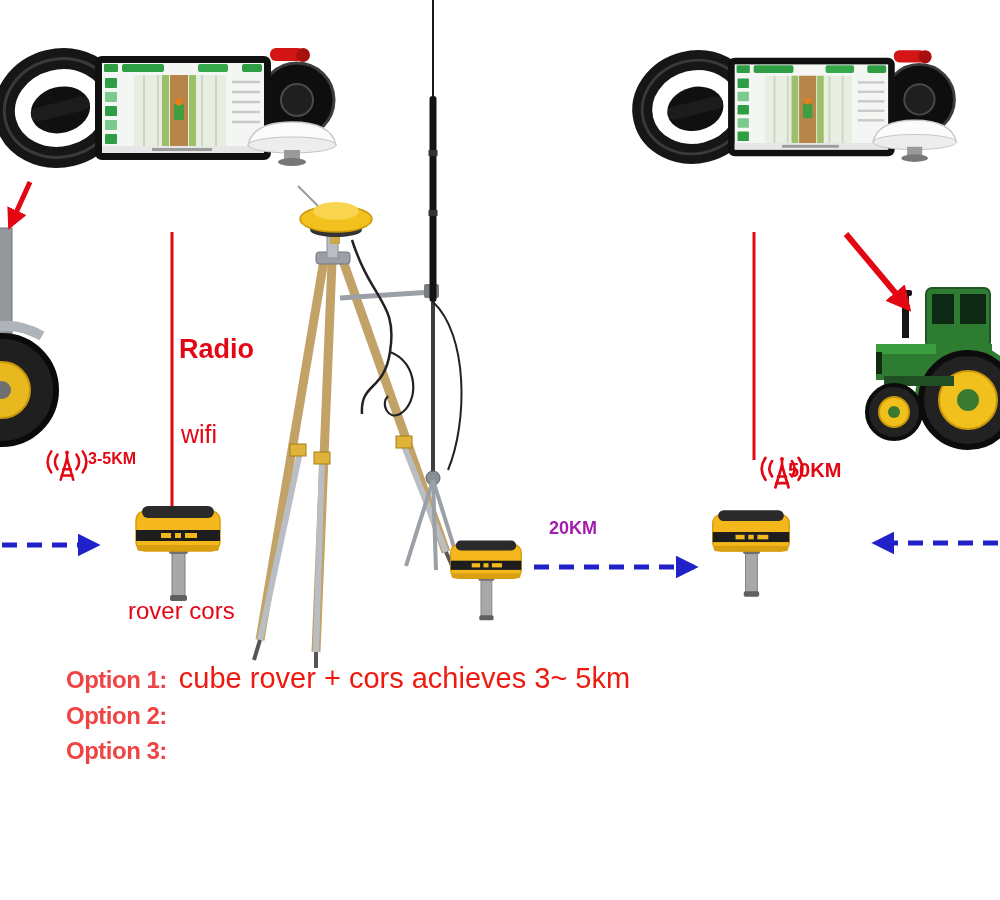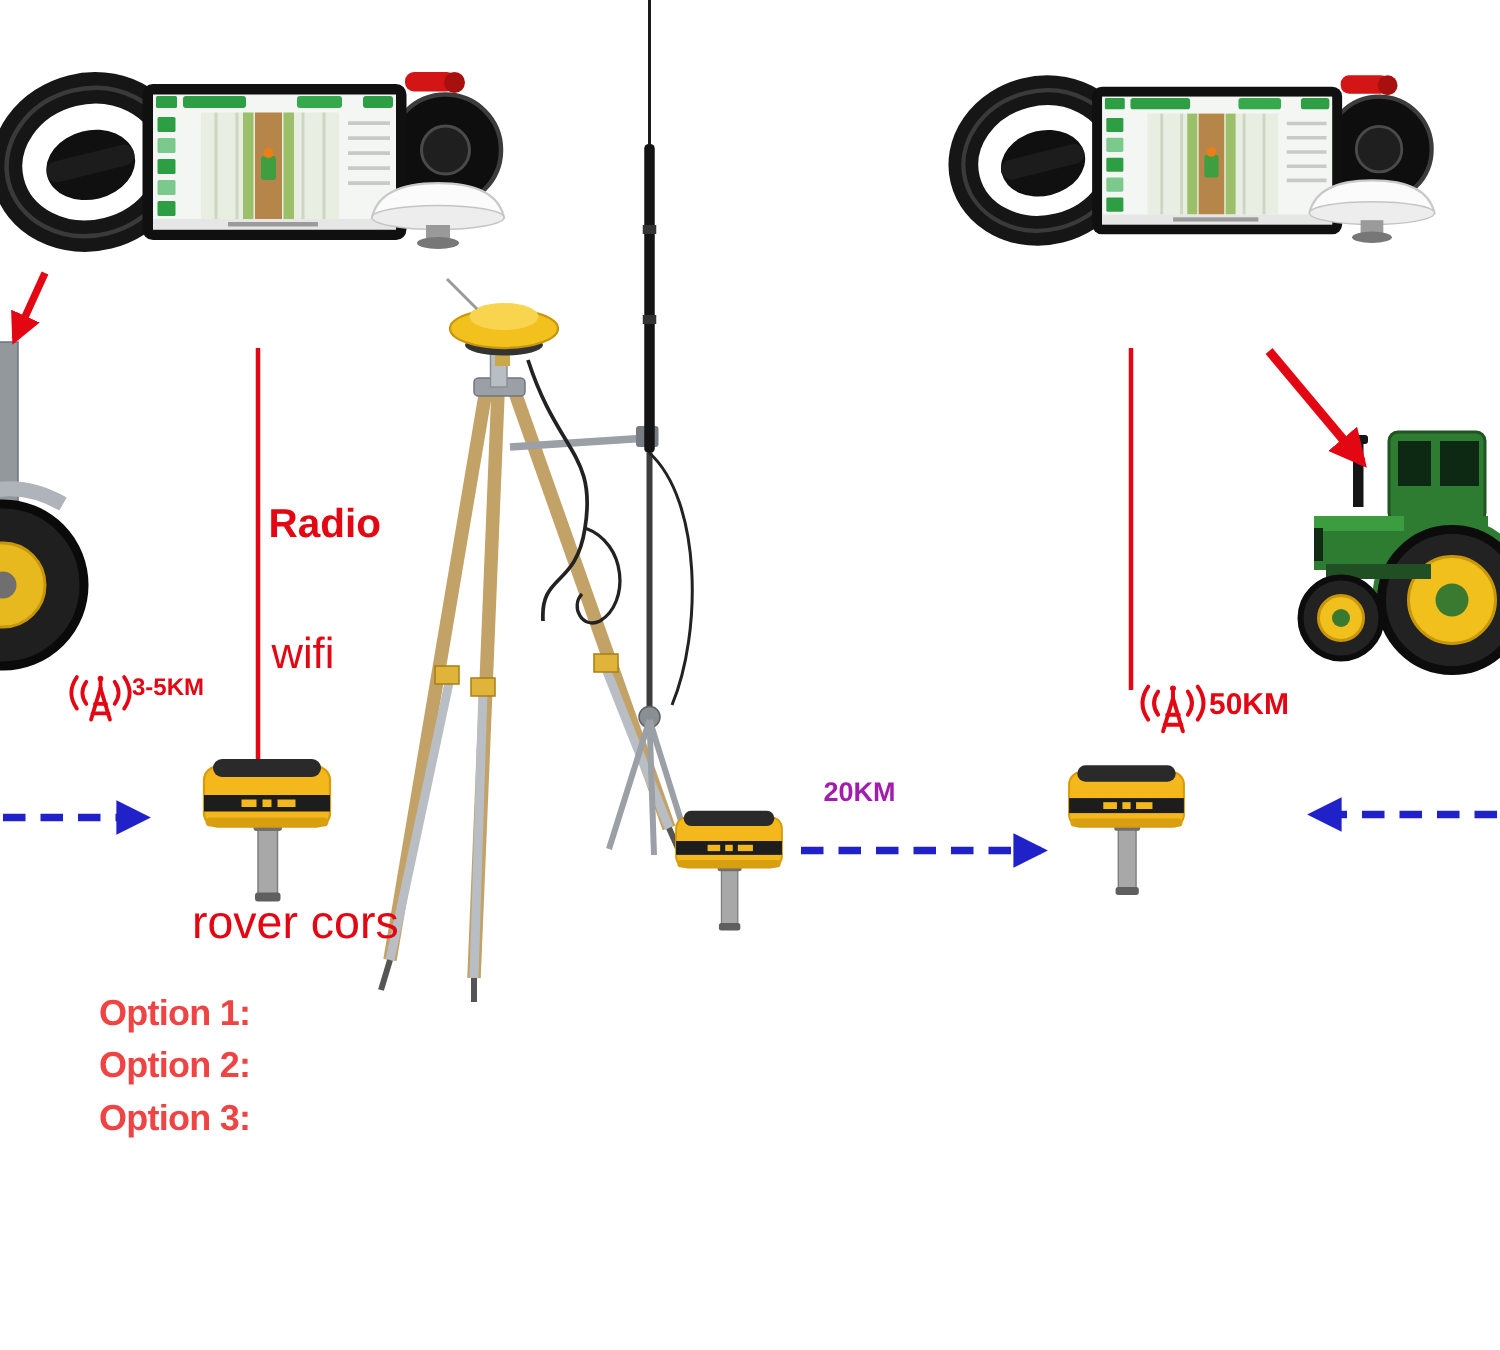--- a/index.html
+++ b/index.html
@@ -2,25 +2,25 @@
 <html><head>
 <meta charset="utf-8">
 <style>
   html,body{margin:0;padding:0;background:#fff;}
   #canvas{position:relative;width:1000px;height:900px;background:#ffffff;overflow:hidden;
           font-family:"Liberation Sans",sans-serif;}
   #art{position:absolute;left:0;top:0;}
   .t{position:absolute;white-space:nowrap;}
   .red{color:#e30613;}
   .radio-label{left:179px;top:334px;font-size:27px;font-weight:700;}
-  .wifi-label{left:181px;top:420px;font-size:29px;font-weight:400;}
+  .wifi-label{left:181px;top:420px;font-size:25px;font-weight:400;}
   .range-left{left:88px;top:450px;font-size:16px;font-weight:700;}
-  .range-right{left:806px;top:459px;font-size:20px;font-weight:700;}
+  .range-right{left:788px;top:459px;font-size:20px;font-weight:700;}
   .range-mid{left:549px;top:518px;font-size:18px;font-weight:700;color:#a21caf;}
-  .rover-cors{left:128px;top:597px;font-size:31px;font-weight:400;text-align:right;}
+  .rover-cors{left:128px;top:597px;font-size:24px;font-weight:400;text-align:right;}
   .options{position:absolute;left:66px;top:662px;width:944px;overflow:hidden;}
   .opt-row{display:flex;align-items:baseline;gap:12px;margin-bottom:7px;}
   .opt-label{font-size:24px;font-weight:700;color:#ef4444;letter-spacing:-0.5px;flex:0 0 auto;}
   .opt-text{font-size:29px;font-weight:400;color:#ef1a0f;white-space:nowrap;}
 </style>
 </head>
 <body>
 
 <div id="canvas">
 
@@ -211,20 +211,21 @@
 <div class="t red radio-label">Radio</div>
 <div class="t red wifi-label">wifi</div>
 <div class="t red range-left">3-5KM</div>
 <div class="t range-mid">20KM</div>
 <div class="t red range-right">50KM</div>
 <div class="t red rover-cors">rover cors</div>
 
 <div class="options">
   <div class="opt-row">
     <span class="opt-label">Option 1:</span>
+    <span class="opt-text">cube rover + cors achieves  3~ 5km</span>
   </div>
   <div class="opt-row">
     <span class="opt-label">Option 2:</span>
   </div>
   <div class="opt-row">
     <span class="opt-label">Option 3:</span>
   </div>
 </div>
 
 </div>

